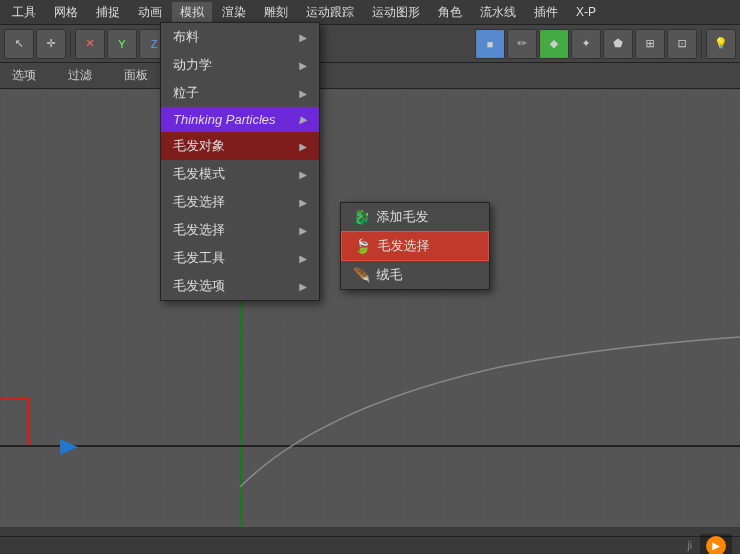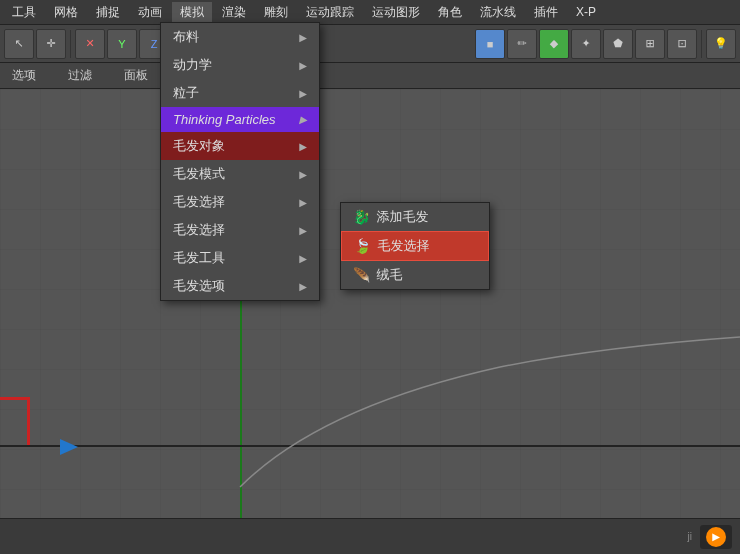--- a/index.html
+++ b/index.html
@@ -139,21 +139,21 @@
       border-right: 3px solid #cc2222;
       border-top: 3px solid #cc2222;
     }
 
     
     .status-bar {
       position: absolute;
       bottom: 0;
       left: 0;
       right: 0;
-      height: 36px;
+      height: 18px;
       background: #3a3a3a;
       border-top: 1px solid #222;
       display: flex;
       align-items: center;
       justify-content: flex-end;
       padding: 0 8px;
       gap: 8px;
     }
     .status-brand {
       display: flex;

